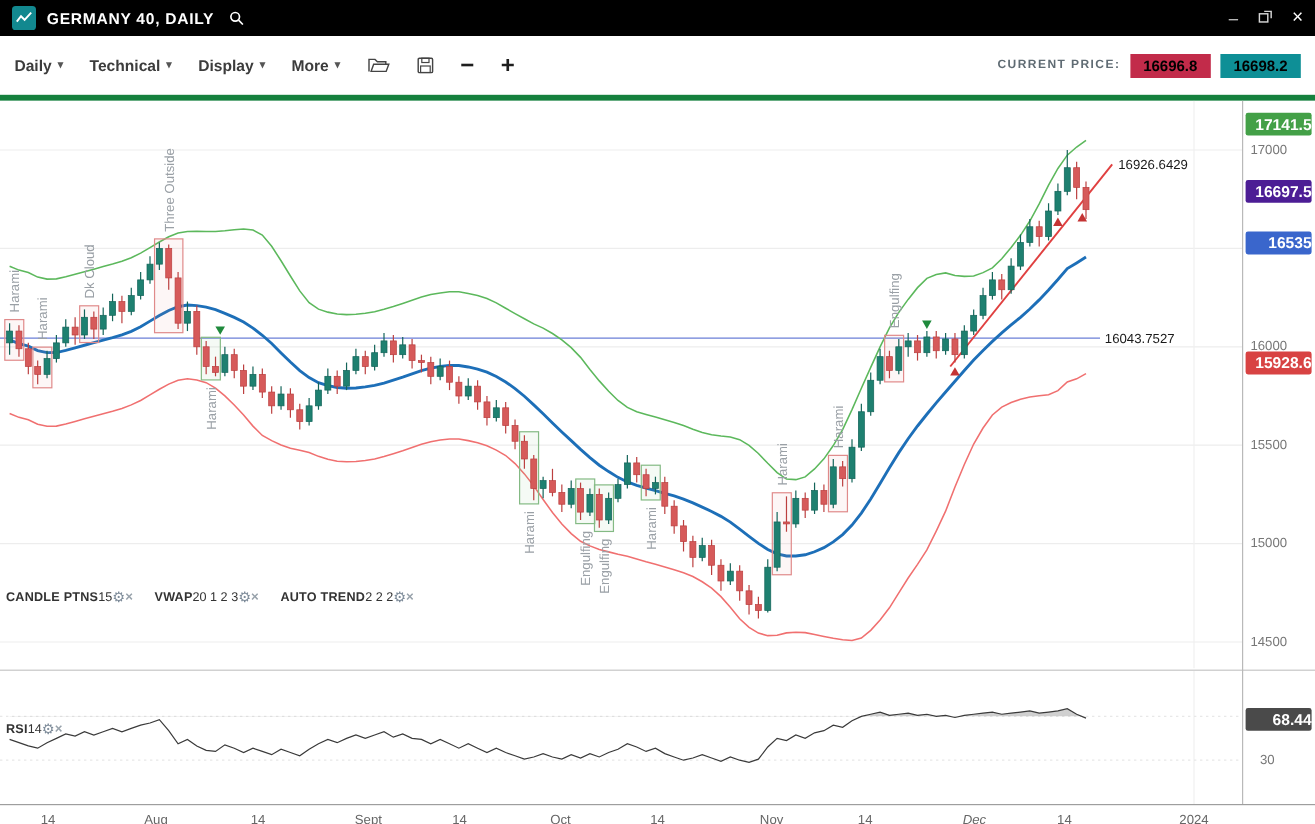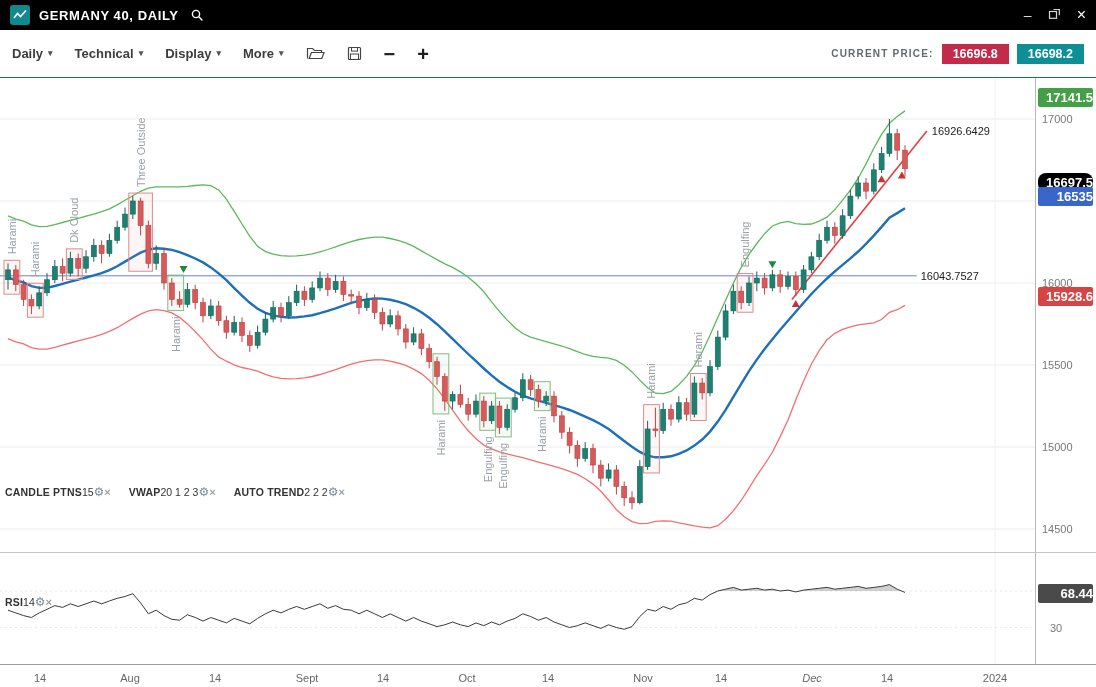--- a/index.html
+++ b/index.html
@@ -7,28 +7,28 @@
     font-family:"Liberation Sans",sans-serif;-webkit-font-smoothing:antialiased}
   
   .titlebar{height:30px;background:#000;color:#fff;display:flex;align-items:center;padding:0 10px;gap:9px}
   .logo{width:20px;height:20px;background:#12888f;border-radius:3px;display:flex;align-items:center;justify-content:center;flex:none}
   .title{font-size:13px;font-weight:bold;letter-spacing:.6px}
   .tsearch{display:flex;align-items:center;margin-left:2px;cursor:pointer}
   .win-controls{margin-left:auto;display:flex;align-items:center;gap:16px;color:#d6d6d6}
   .winbtn{font-size:14px;line-height:1;cursor:pointer}
   .winbtn.close{font-size:16px;color:#fff}
   
-  .toolbar{height:48px;background:#fff;border-bottom:1px solid #15803d;display:flex;align-items:center;padding:8px 12px;gap:22px}
+  .toolbar{height:54px;background:#fff;border-bottom:5px solid #15803d;display:flex;align-items:center;padding:8px 12px;gap:22px}
   .menu{display:flex;align-items:center;gap:5px;font-size:13px;font-weight:bold;color:#3c3c3c;cursor:pointer}
   .caret{font-size:9px;color:#555;line-height:1}
   .tbtn{display:flex;align-items:center;cursor:pointer}
   .zoombtn{font-size:20px;font-weight:bold;color:#1e1e1e;cursor:pointer;line-height:1}
   .price-area{margin-left:auto;display:flex;align-items:center;gap:8px}
   .cp-label{font-size:10px;font-weight:bold;color:#5f6b73;letter-spacing:1.2px}
-  .pbadge{color:#ffffff;font-size:12.5px;font-weight:bold;padding:3px 11px;min-width:64px;text-align:left}
+  .pbadge{color:#000000;font-size:12.5px;font-weight:bold;padding:3px 11px;min-width:64px;text-align:left}
   
   .chart-wrap{position:relative;width:1096px;height:615px;background:#fff}
   #main-svg{position:absolute;left:0;top:0}
   #rsi-svg{position:absolute;left:0;top:475px}
   .sep{position:absolute;left:0;top:474px;width:1096px;border-top:1px solid #c6c6c6}
   .price-axis{position:absolute;left:1035px;top:0;width:61px;height:586px;border-left:1px solid #b9b9b9;font-size:11px;color:#777}
   .tick{position:absolute;left:6px}
   .axbadge{position:absolute;left:2px;right:3px;color:#fff;font-size:13px;font-weight:bold;text-align:right;padding:2px 0;border-radius:2px}
   .x-axis{position:absolute;left:0;top:586px;width:1096px;height:29px;border-top:1px solid #9e9e9e;font-size:11px;color:#666}
   .xlab{position:absolute;top:7px;transform:translateX(-50%)}
@@ -429,21 +429,21 @@
   </div>
 
   <div class="price-axis" id="price-axis">
       <div class="tick" style="top: 35px;">17000</div>
       <div class="tick" style="top: 199px;">16000</div>
       <div class="tick" style="top: 281px;">15500</div>
       <div class="tick" style="top: 363px;">15000</div>
       <div class="tick" style="top: 445px;">14500</div>
       <div class="tick" style="top: 543.5px; margin-left: 8px;">30</div>
       <div class="axbadge" style="background: rgb(67, 160, 71); top: 9.794px;">17141.5</div>
-      <div class="axbadge" style="background: #000000; top: 95px; border-radius: 8px;">16697.5</div>
+      <div class="axbadge" style="background: #4c1d95; top: 66px;">16697.5</div>
       <div class="axbadge" style="background: rgb(58, 102, 204); top: 109.26px;">16535</div>
       <div class="axbadge" style="background: rgb(216, 67, 67); top: 208.71px;">15928.6</div>
       <div class="axbadge" style="background: rgb(74, 74, 74); top: 506.423px;">68.44</div>
     </div>
   <div class="x-axis" id="x-axis">
       <div class="xlab" style="left: 40px;">14</div>
       <div class="xlab" style="left: 130px;">Aug</div>
       <div class="xlab" style="left: 215px;">14</div>
       <div class="xlab" style="left: 307px;">Sept</div>
       <div class="xlab" style="left: 383px;">14</div>

